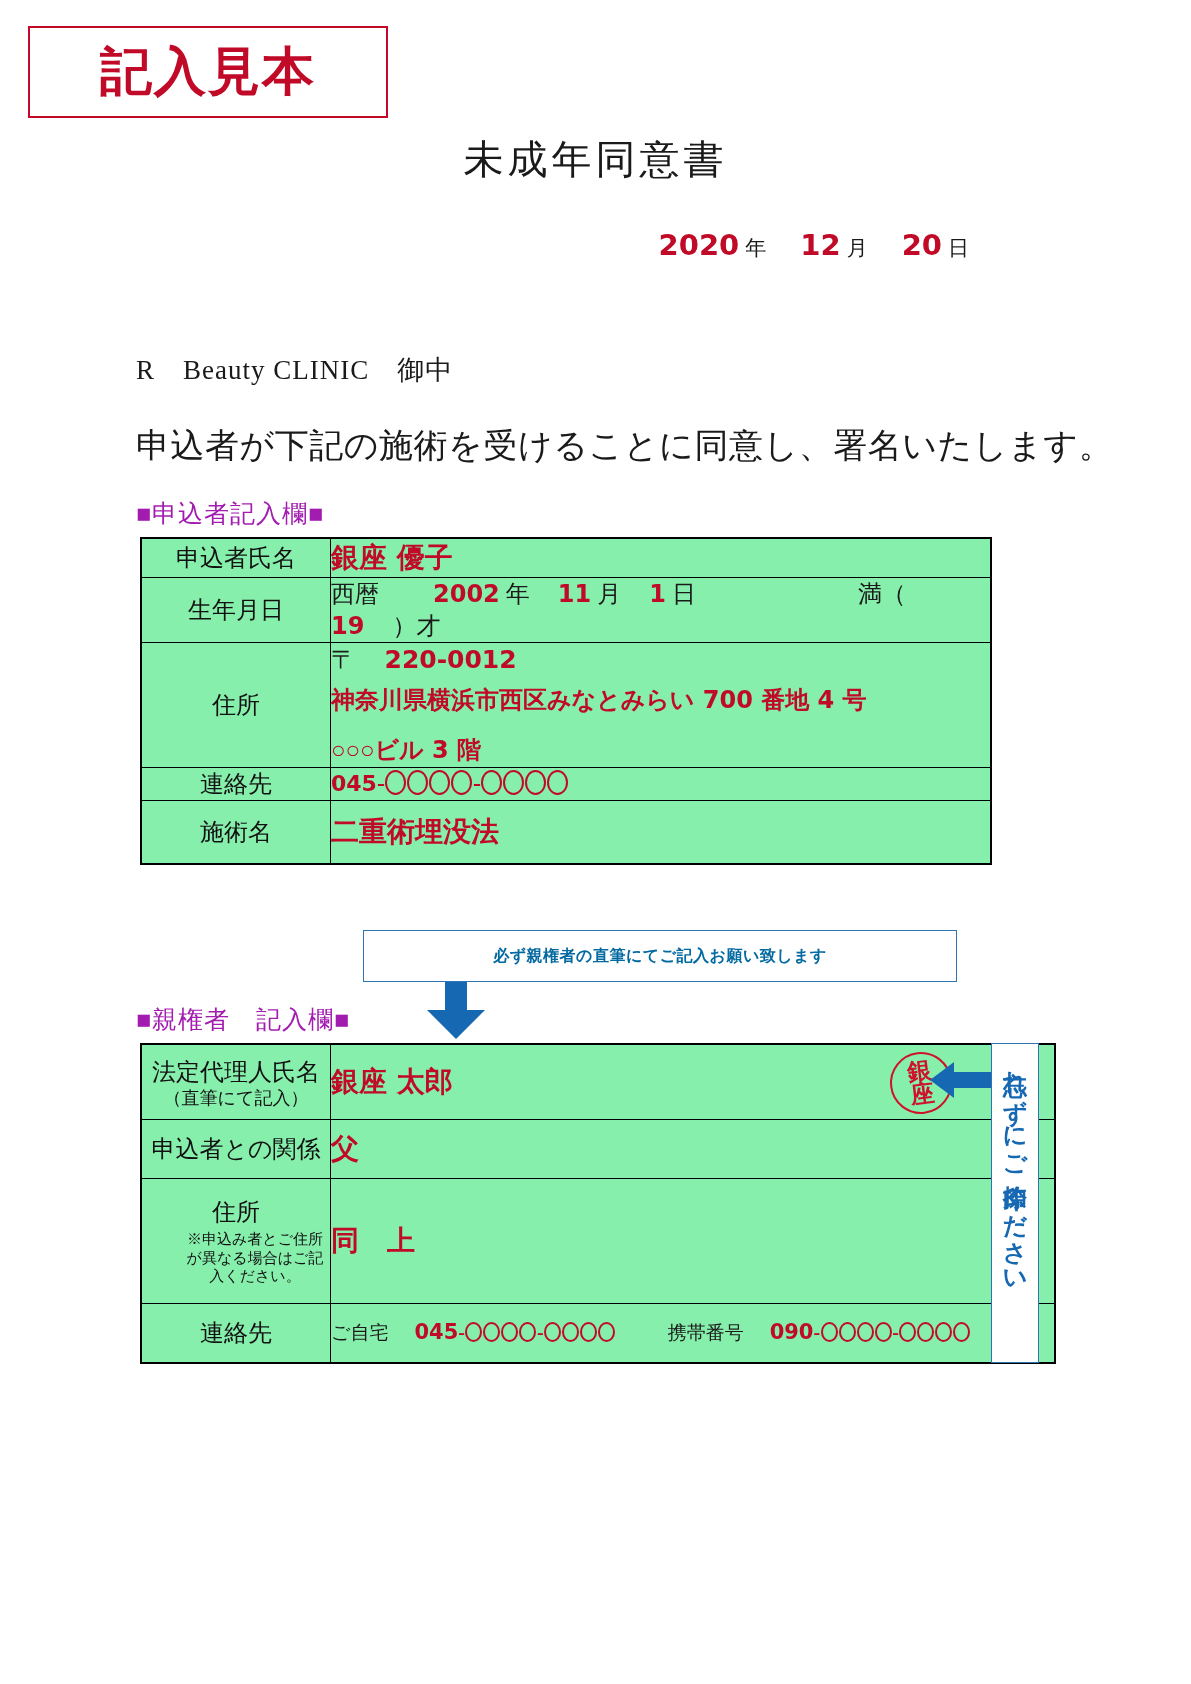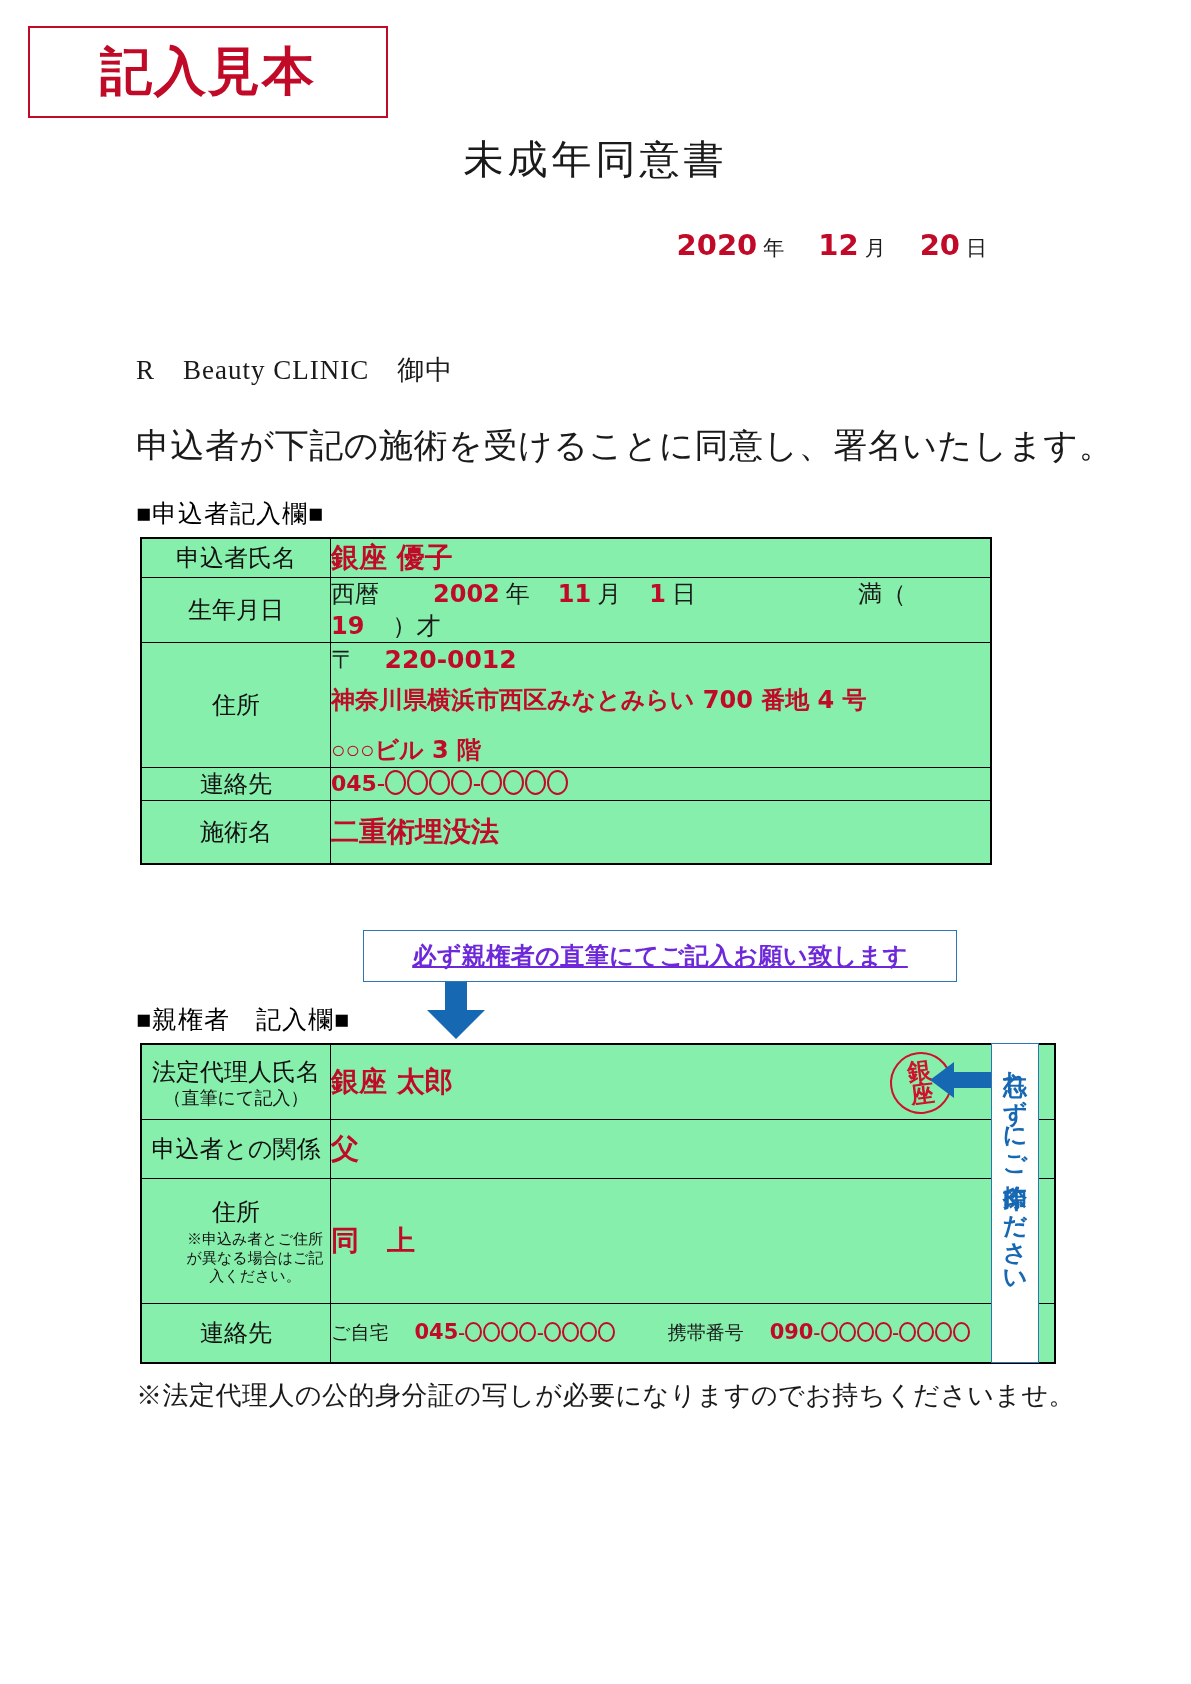--- a/index.html
+++ b/index.html
@@ -47,21 +47,21 @@
     width: 1191px;
     text-align: center;
     font-size: 40px;
     letter-spacing: 4px;
     color: #1a1a1a;
   }
 
   
   .date-line {
     position: absolute;
-    right: 204px;
+    right: 222px;
     top: 228px;
     font-size: 24px;
     white-space: nowrap;
   }
   .date-num {
     color: #c00a27;
     font-weight: bold;
     font-size: 29px;
     font-family: "DejaVu Sans", "Liberation Sans", sans-serif;
   }
@@ -82,21 +82,21 @@
     top: 423px;
     font-size: 34px;
     letter-spacing: 0.5px;
   }
 
   
   .section-head {
     position: absolute;
     font-size: 25px;
     letter-spacing: 1px;
-    color: #000000;
+    color: #a21caf;
   }
   .section-head.applicant { left: 136px; top: 497px; }
   .section-head.guardian  { left: 136px; top: 1003px; }
 
   
   .form-table {
     position: absolute;
     border-collapse: collapse;
     table-layout: fixed;
     background: #86efac;
@@ -204,26 +204,25 @@
     width: 594px;
     height: 52px;
     border: 1.5px solid #2e75b6;
     box-sizing: border-box;
     display: flex;
     align-items: center;
     justify-content: center;
     background: #fff;
   }
   .callout-text {
-    color: #6d28d9;
-    font-size: 24px;
+    color: #0369a1;
+    font-size: 16px;
     font-weight: bold;
     letter-spacing: 0.5px;
     font-family: "DejaVu Sans", "Liberation Sans", sans-serif;
-    text-decoration: underline;
   }
   .arrow-down {
     position: absolute;
     left: 423px;
     top: 982px;
     width: 66px;
     height: 58px;
   }
 
   
@@ -436,15 +435,14 @@
   </div>
 
   <svg class="arrow-left" viewBox="0 0 62 40">
     <polygon points="0,20 24,2 24,12 61,12 61,28 24,28 24,38" fill="#1668b3"></polygon>
   </svg>
 
   <div class="vert-note">
     <span class="vert-note-text">忘れずにご捺印ください</span>
   </div>
 
-  <div class="footer-note">※法定代理人の公的身分証の写しが必要になりますのでお持ちくださいませ。</div>
 
 </div>
 
 </body></html>

